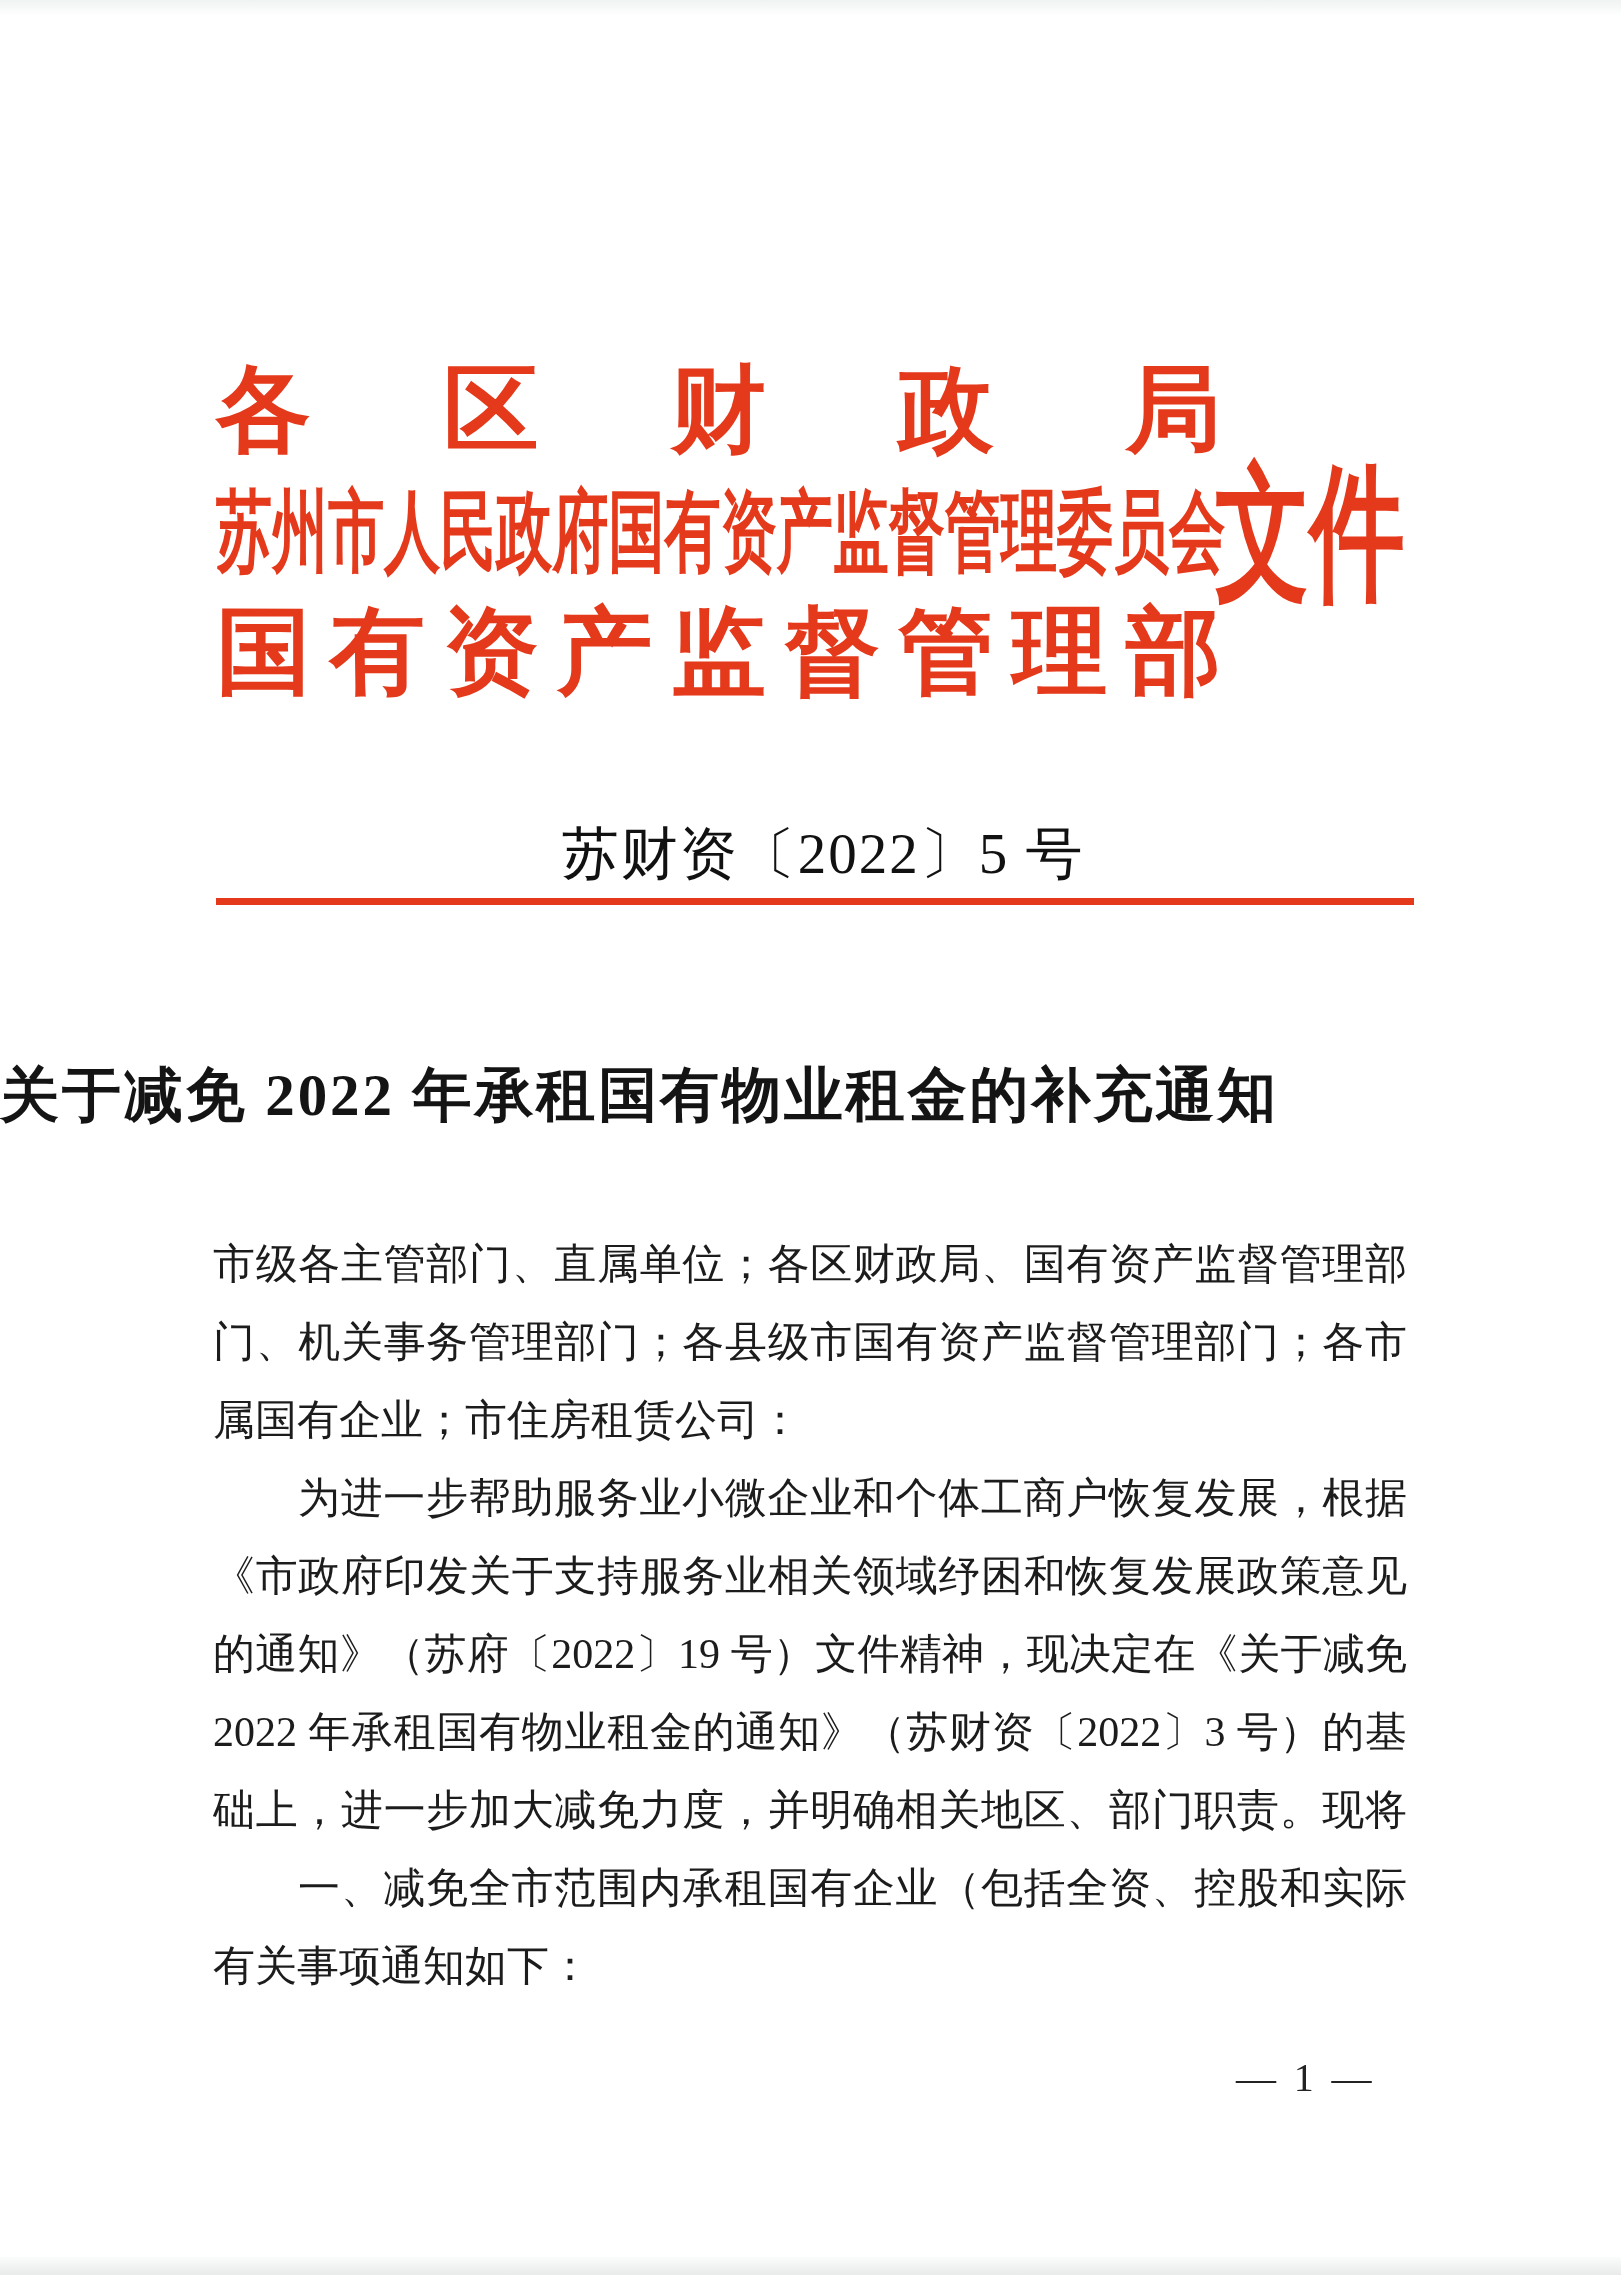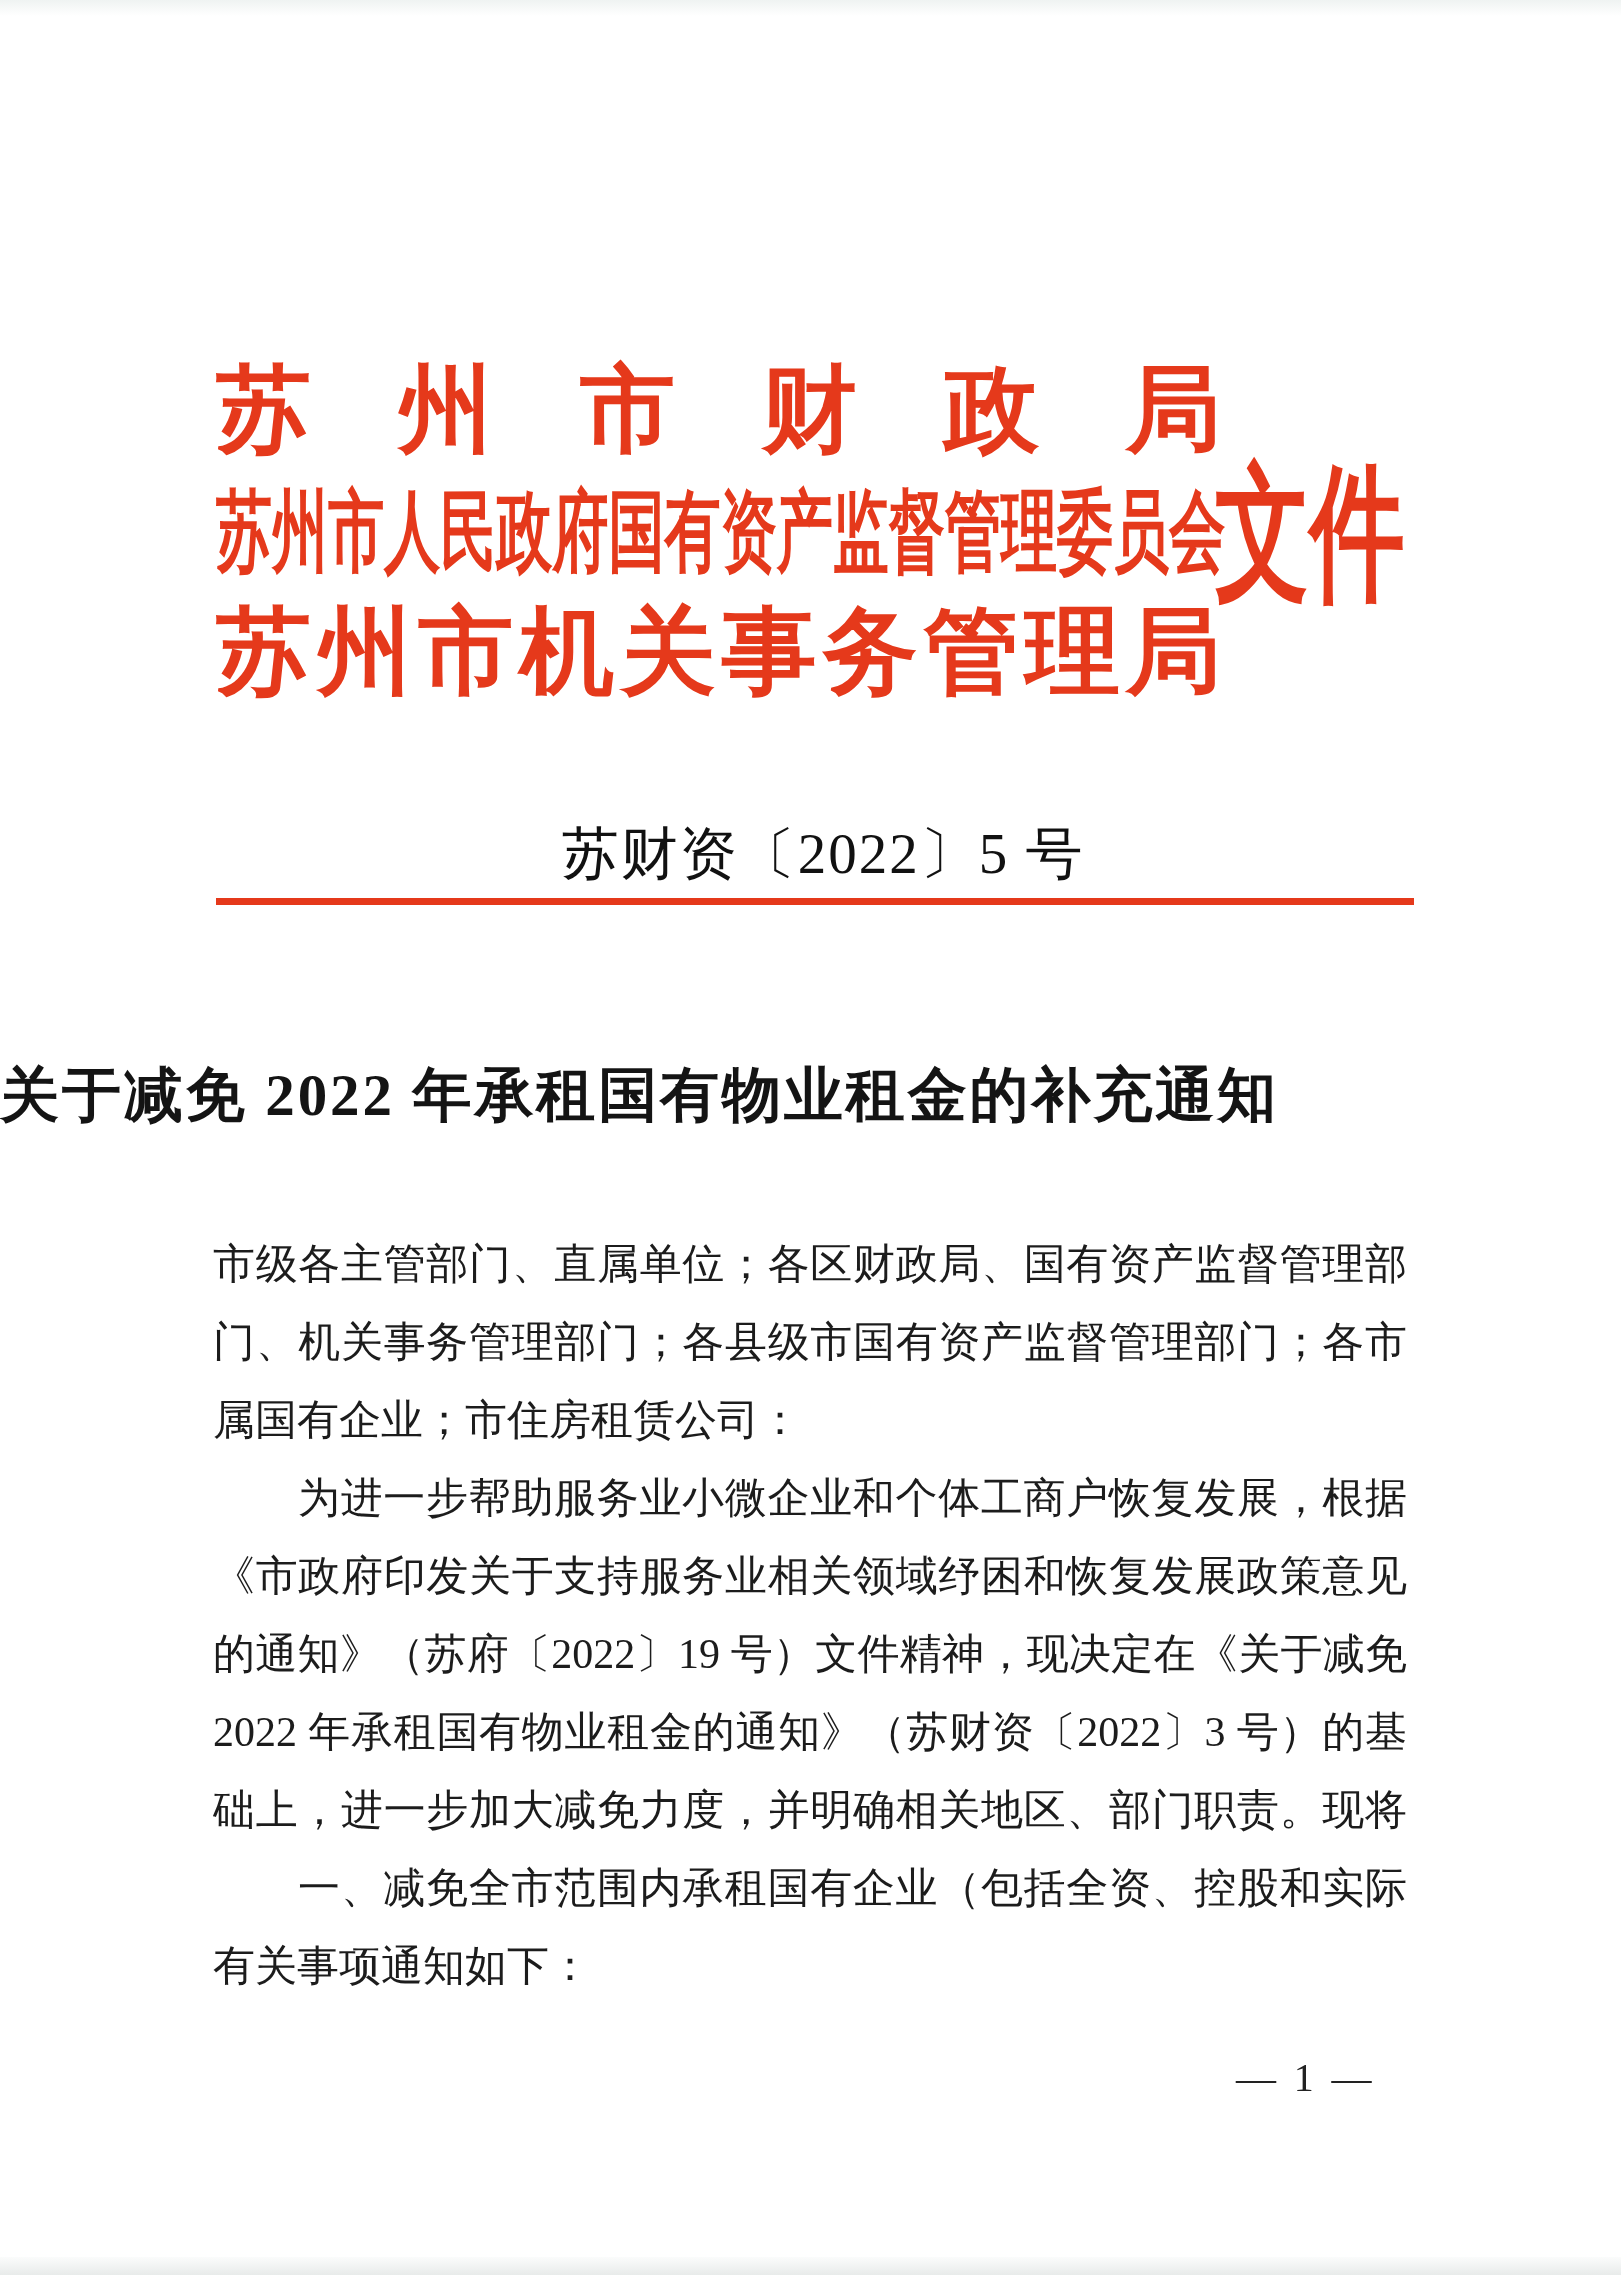--- a/index.html
+++ b/index.html
@@ -81,29 +81,29 @@
     white-space:nowrap;
   }
 </style>
 </head>
 <body>
 
 <div class="page">
 
   <div class="scan-edge-top"></div>
 
-  <div class="org1">苏州市财政局</div>
+  <div class="org1">各区财政局</div>
 
   <div class="org2wrap">
     <span class="org2">苏州市人民政府国有资产监督管理委员会</span>
   </div>
 
   <div class="doc-type">文件</div>
 
-  <div class="org3">苏州市机关事务管理局</div>
+  <div class="org3">国有资产监督管理部</div>
 
   <div class="doc-number">苏财资〔2022〕5 号</div>
 
   <div class="red-rule"></div>
 
   <div class="doc-title">关于减免 2022 年承租国有物业租金的补充通知</div>
 
   <div class="body-text">
     <div class="body-line jt">市级各主管部门、直属单位；各区财政局、国有资产监督管理部</div>
     <div class="body-line jt">门、机关事务管理部门；各县级市国有资产监督管理部门；各市</div>

